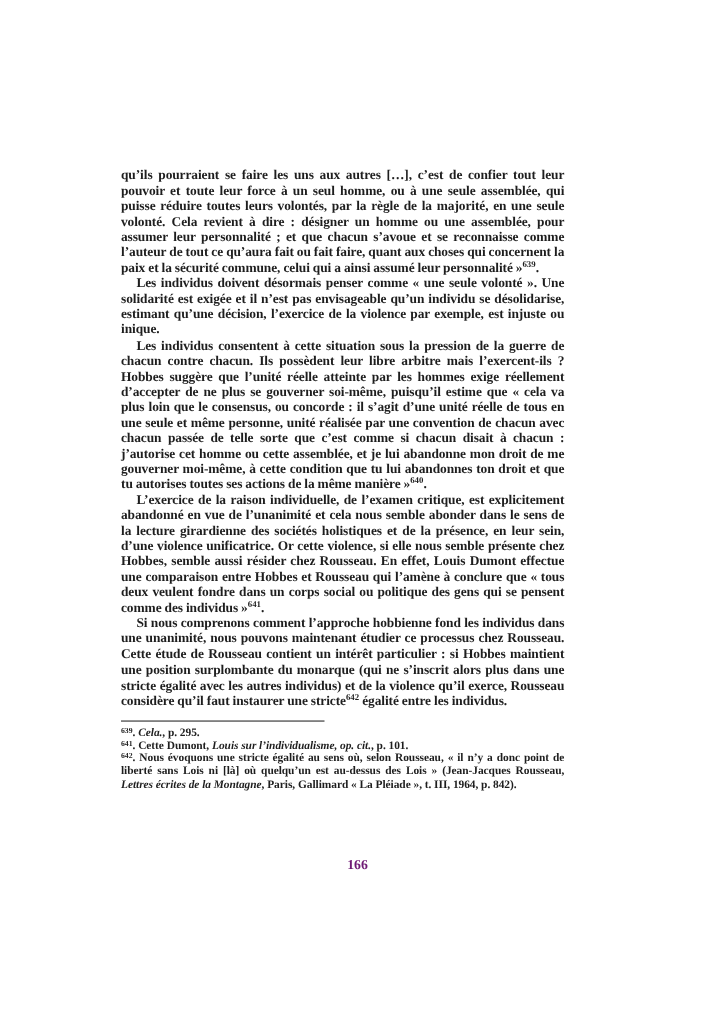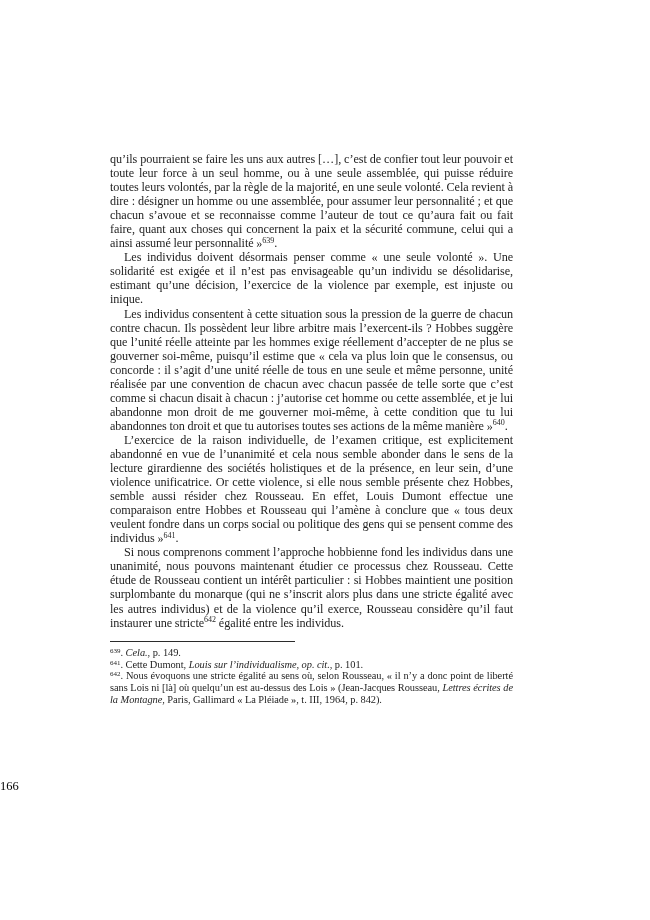--- a/index.html
+++ b/index.html
@@ -1,15 +1,15 @@
 <!DOCTYPE html>
 <html lang="fr"><head>
 <meta charset="utf-8">
 <style>
-  * { margin: 0; padding: 0; box-sizing: border-box; }
+  * { margin: 0; padding: 0; box-sizing: border-box; font-weight: bold; }
   html, body { background: #e8e8e8; }
   .page {
     position: relative;
     width: 650px;
     height: 920px;
     background: #ffffff;
     font-family: "Liberation Serif", "DejaVu Serif", serif;
     color: #1e1e1e;
     overflow: hidden;
     margin: 0 auto;
@@ -48,43 +48,43 @@
     line-height: 11.9px;
     text-align: justify;
     letter-spacing: -0.05px;
   }
   .fn sup { font-size: 7px; top: -3px; }
   .page-number {
     position: absolute;
     top: 779px;
     left: 0;
     width: 650px;
-    text-align: left;
+    text-align: center;
     font-size: 12.5px;
-    color: #000000;
+    color: #701a75;
   }
 </style>
 </head>
 <body>
 
 <div class="page">
   <div class="text-col">
 
     <p class="para"><span>qu’ils pourraient se faire les uns aux autres […], c’est de confier tout leur pouvoir et toute leur force à un seul homme, ou à une seule assemblée, qui puisse réduire toutes leurs volontés, par la règle de la majorité, en une seule volonté. Cela revient à dire : désigner un homme ou une assemblée, pour assumer leur personnalité ; et que chacun s’avoue et se reconnaisse comme l’auteur de tout ce qu’aura fait ou fait faire, quant aux choses qui concernent la paix et la sécurité commune, celui qui a ainsi assumé leur personnalité »</span><sup>639</sup><span>.</span></p>
 
     <p class="para indent"><span>Les individus doivent désormais penser comme « une seule volonté ». Une solidarité est exigée et il n’est pas envisageable qu’un individu se désolidarise, estimant qu’une décision, l’exercice de la violence par exemple, est injuste ou inique.</span></p>
 
     <p class="para indent"><span>Les individus consentent à cette situation sous la pression de la guerre de chacun contre chacun. Ils possèdent leur libre arbitre mais l’exercent-ils ? Hobbes suggère que l’unité réelle atteinte par les hommes exige réellement d’accepter de ne plus se gouverner soi-même, puisqu’il estime que « cela va plus loin que le consensus, ou concorde : il s’agit d’une unité réelle de tous en une seule et même personne, unité réalisée par une convention de chacun avec chacun passée de telle sorte que c’est comme si chacun disait à chacun : j’autorise cet homme ou cette assemblée, et je lui abandonne mon droit de me gouverner moi-même, à cette condition que tu lui abandonnes ton droit et que tu autorises toutes ses actions de la même manière »</span><sup>640</sup><span>.</span></p>
 
     <p class="para indent"><span>L’exercice de la raison individuelle, de l’examen critique, est explicitement abandonné en vue de l’unanimité et cela nous semble abonder dans le sens de la lecture girardienne des sociétés holistiques et de la présence, en leur sein, d’une violence unificatrice. Or cette violence, si elle nous semble présente chez Hobbes, semble aussi résider chez Rousseau. En effet, Louis Dumont effectue une comparaison entre Hobbes et Rousseau qui l’amène à conclure que « tous deux veulent fondre dans un corps social ou politique des gens qui se pensent comme des individus »</span><sup>641</sup><span>.</span></p>
 
     <p class="para indent"><span>Si nous comprenons comment l’approche hobbienne fond les individus dans une unanimité, nous pouvons maintenant étudier ce processus chez Rousseau. Cette étude de Rousseau contient un intérêt particulier : si Hobbes maintient une position surplombante du monarque (qui ne s’inscrit alors plus dans une stricte égalité avec les autres individus) et de la violence qu’il exerce, Rousseau considère qu’il faut instaurer une stricte</span><sup>642</sup><span> égalité entre les individus.</span></p>
 
     <div class="footnotes">
       <div class="fn-rule"></div>
-      <div class="fn"><sup>639</sup><span>. </span><i>Cela.</i><span>, p. 149.</span></div>
+      <div class="fn"><sup>639</sup><span>. </span><i>Cela.</i><span>, p. 295.</span></div>
       <div class="fn"><sup>641</sup><span>. Cette Dumont, </span><i>Louis sur l’individualisme, op. cit.</i><span>, p. 101.</span></div>
       <div class="fn"><sup>642</sup><span>. Nous évoquons une stricte égalité au sens où, selon Rousseau, « il n’y a donc point de liberté sans Lois ni [là] où quelqu’un est au-dessus des Lois » (Jean-Jacques Rousseau, </span><i>Lettres écrites de la Montagne</i><span>, Paris, Gallimard « La Pléiade », t. III, 1964, p. 842).</span></div>
     </div>
   </div>
 
   <div class="page-number">166</div>
 </div>
 
 </body></html>

